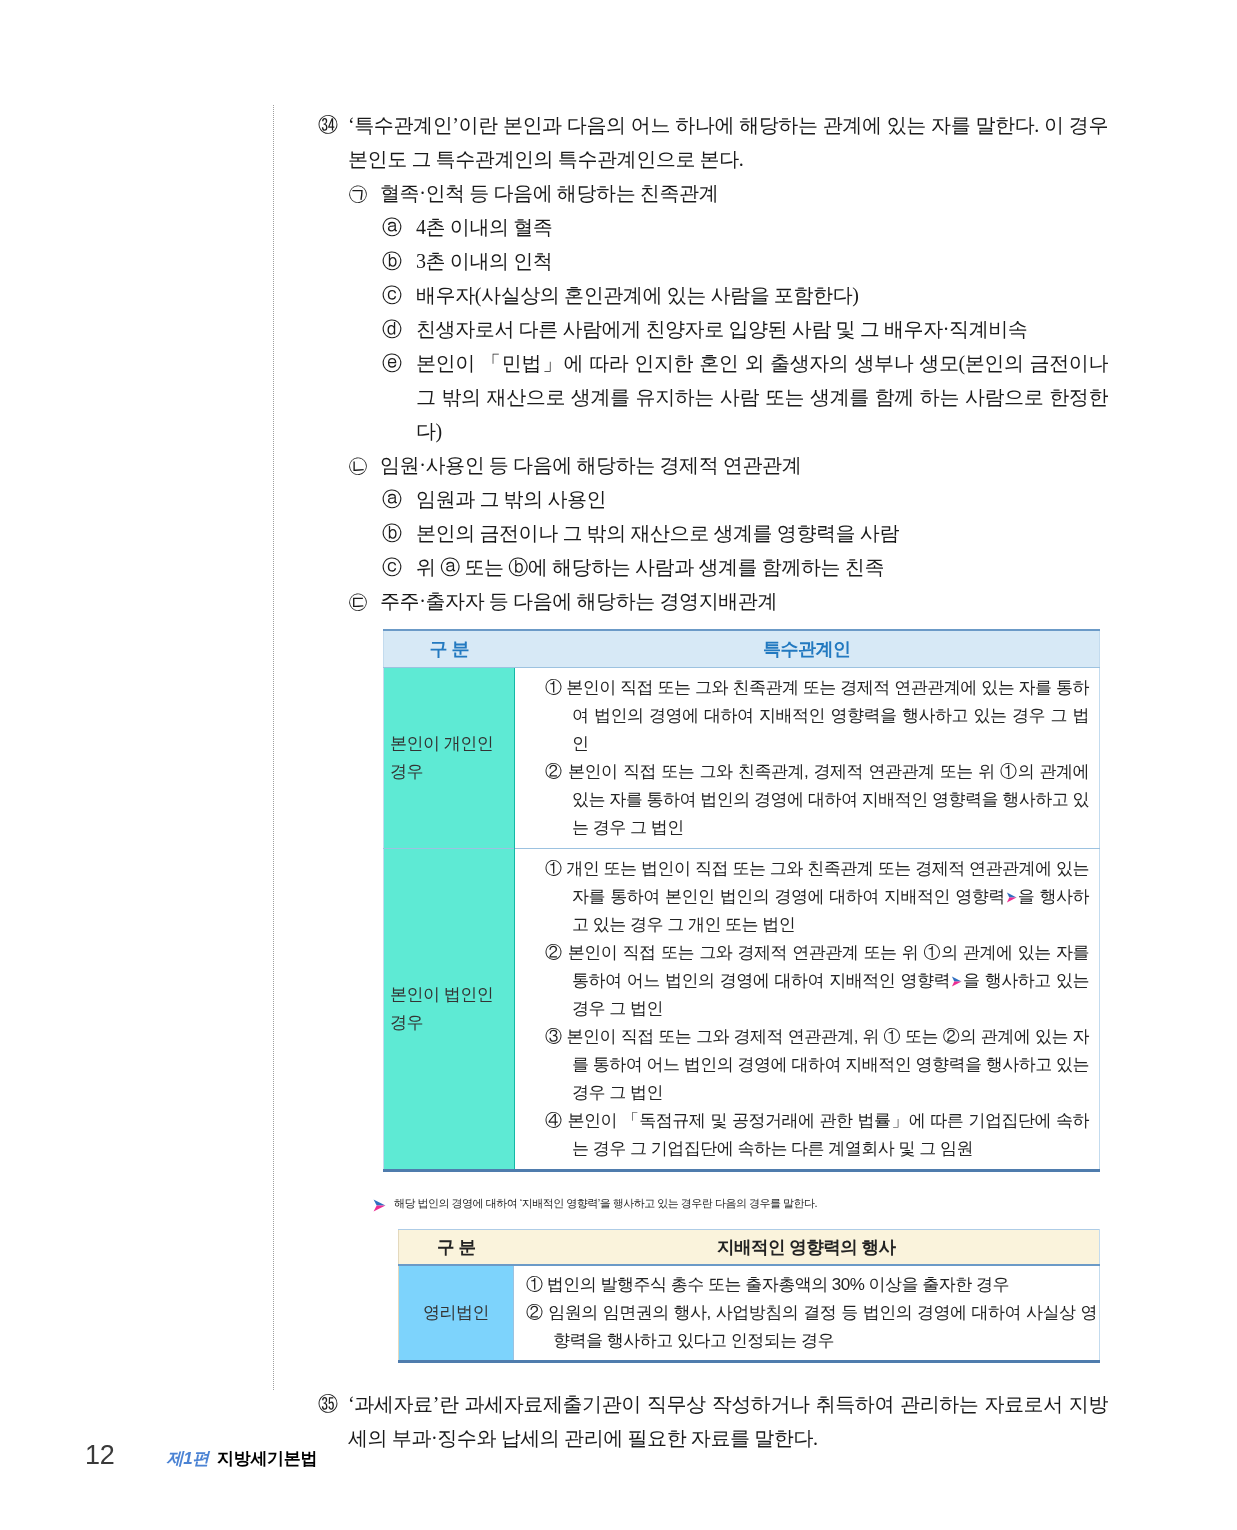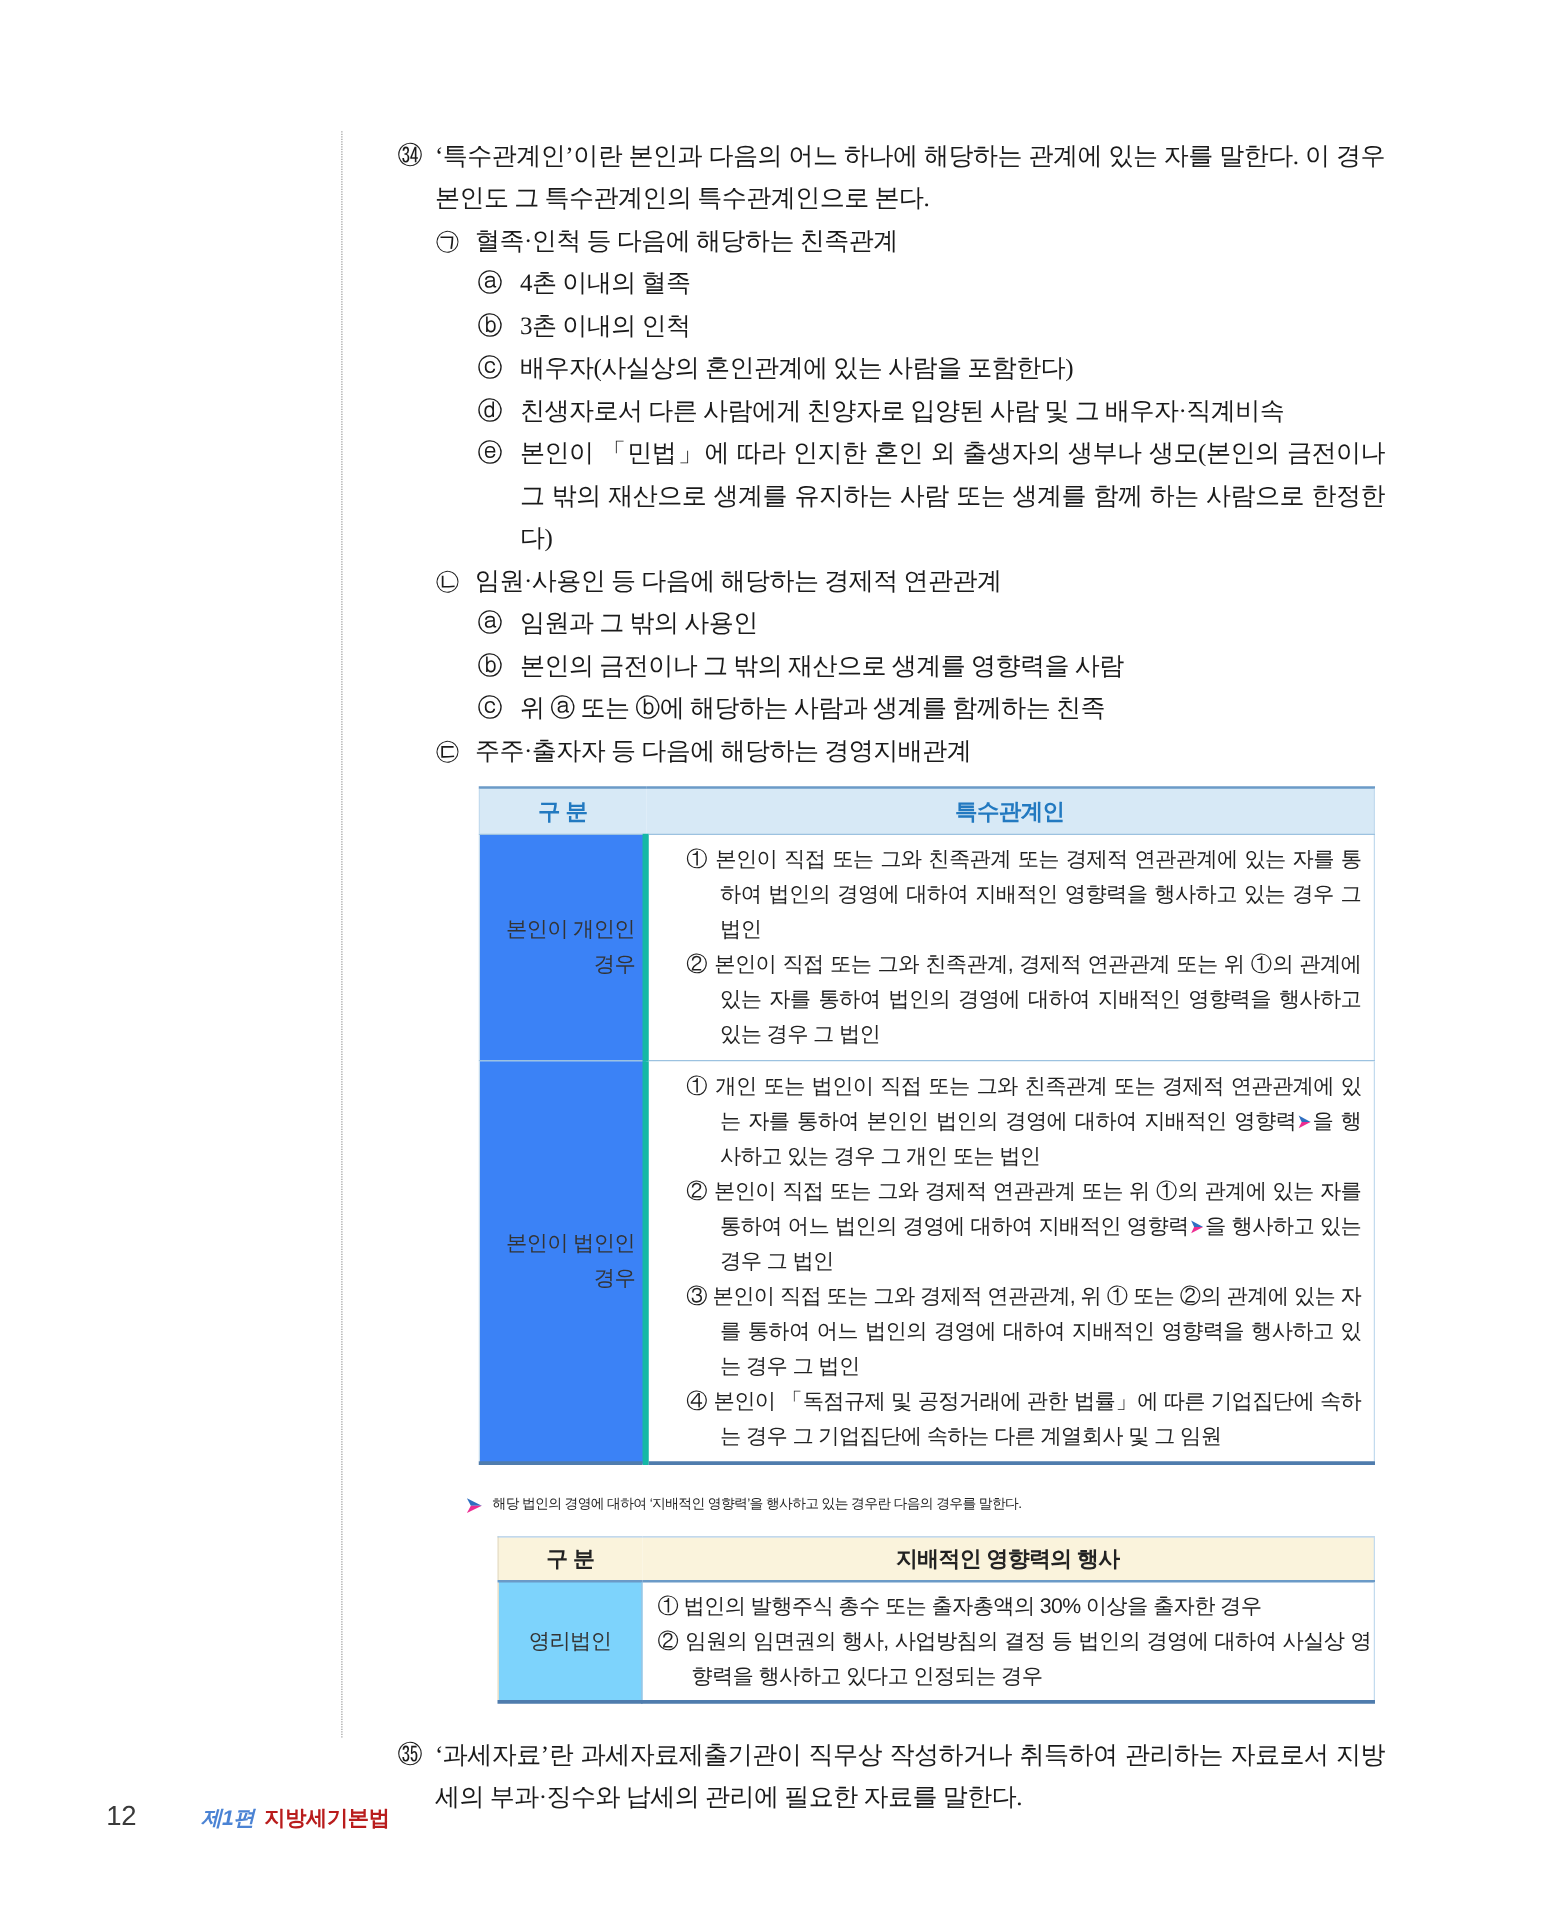--- a/index.html
+++ b/index.html
@@ -36,22 +36,22 @@
     border-bottom:3px solid #4f7cad;
     border-left:1px solid #c3dbee;
     border-right:1px solid #c3dbee;
     font-size:17px;line-height:28px;letter-spacing:-0.5px;color:#222;
   }
   .t1 th{
     background:#d7e9f6;color:#2279c0;font-weight:bold;font-size:18px;
     padding:4px 6px;border-bottom:1px solid #9cc2e0;
   }
   .t1 td.lbl{
-    width:118px;background:#3b82f6;text-align:right;vertical-align:middle;
-    border-right:5px solid #14b8a6;padding:4px 6px;color:#333;
+    width:118px;background:#5eead4;text-align:left;vertical-align:middle;
+    border-right:1px solid #14b8a6;padding:4px 6px;color:#333;
   }
   .t1 tr + tr td{border-top:1px solid #9cc2e0;}
   .t1 td.bod{padding:6px 10px 6px 30px;vertical-align:top;}
   .titem{margin:0;padding-left:27px;text-indent:-27px;text-align:justify;}
 
   
   .note{
     display:flex;align-items:flex-start;margin:0 0 8px 55px;
     font-family:"Liberation Sans", sans-serif;
     font-size:11px;line-height:26px;letter-spacing:-0.5px;color:#222;
@@ -79,27 +79,27 @@
   .t2 td.bod{padding:5px 2px 5px 12px;vertical-align:top;}
 
   .mini-arrow{display:inline-block;vertical-align:-1px;margin:0 1px;}
 
   
   .footer{
     position:absolute;left:85px;top:1440px;
     display:flex;align-items:baseline;
     font-family:"Liberation Sans", sans-serif;letter-spacing:-0.3px;
   }
-  .pagenum{font-size:22px;color:#3a3a3a;font-weight:400;}
+  .pagenum{font-size:27px;color:#3a3a3a;font-weight:400;}
   .part-label{
     margin-left:52px;font-size:17px;font-weight:bold;font-style:italic;
     color:#4b83d4;
     text-align:right;
   }
-  .part-title{margin-left:8px;font-size:17px;font-weight:600;color:#b91c1c;font-family:Liberation Mono, monospace;}
+  .part-title{margin-left:8px;font-size:17px;font-weight:600;color:#000000;font-family:Liberation Mono, monospace;}
 </style>
 </head>
 <body>
 
 <div class="page">
   <div class="dotted-rule"></div>
 
   <div class="content">
 
     <div class="li l0">

